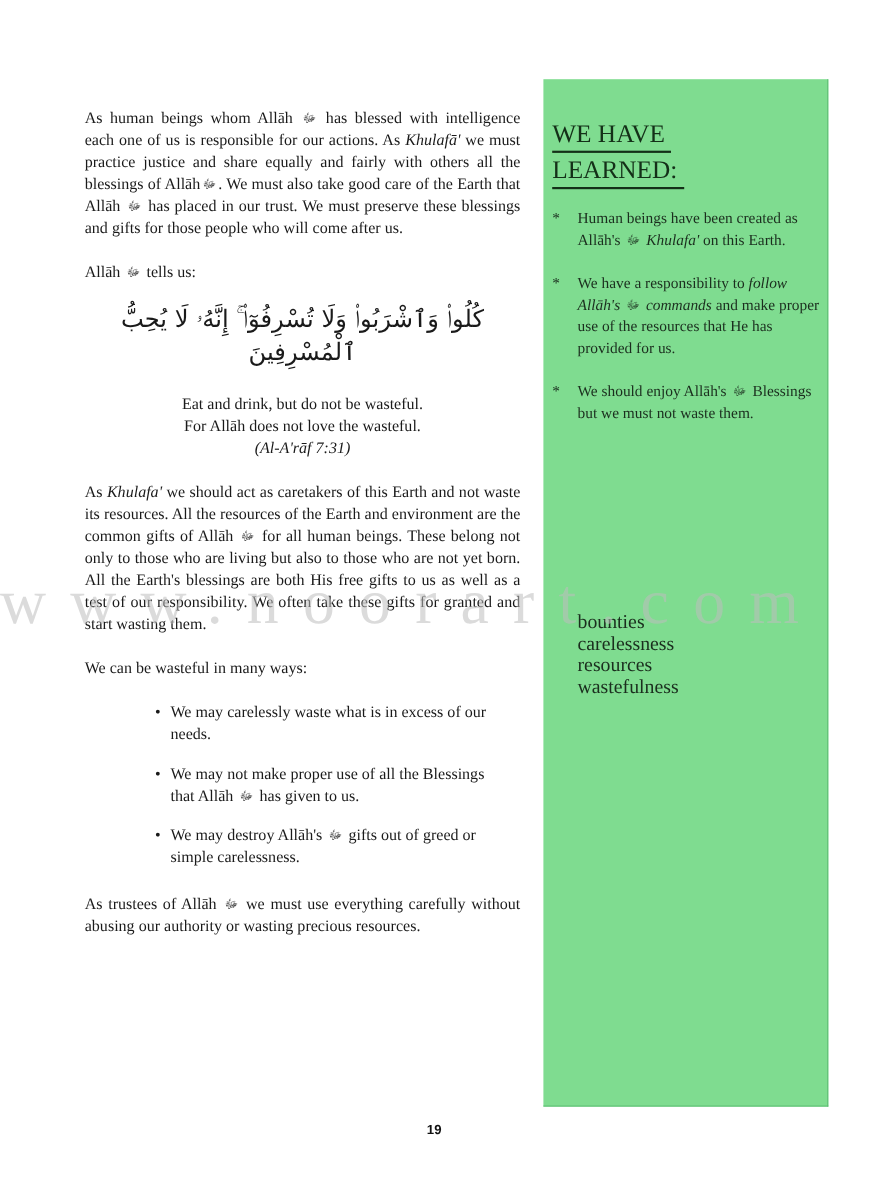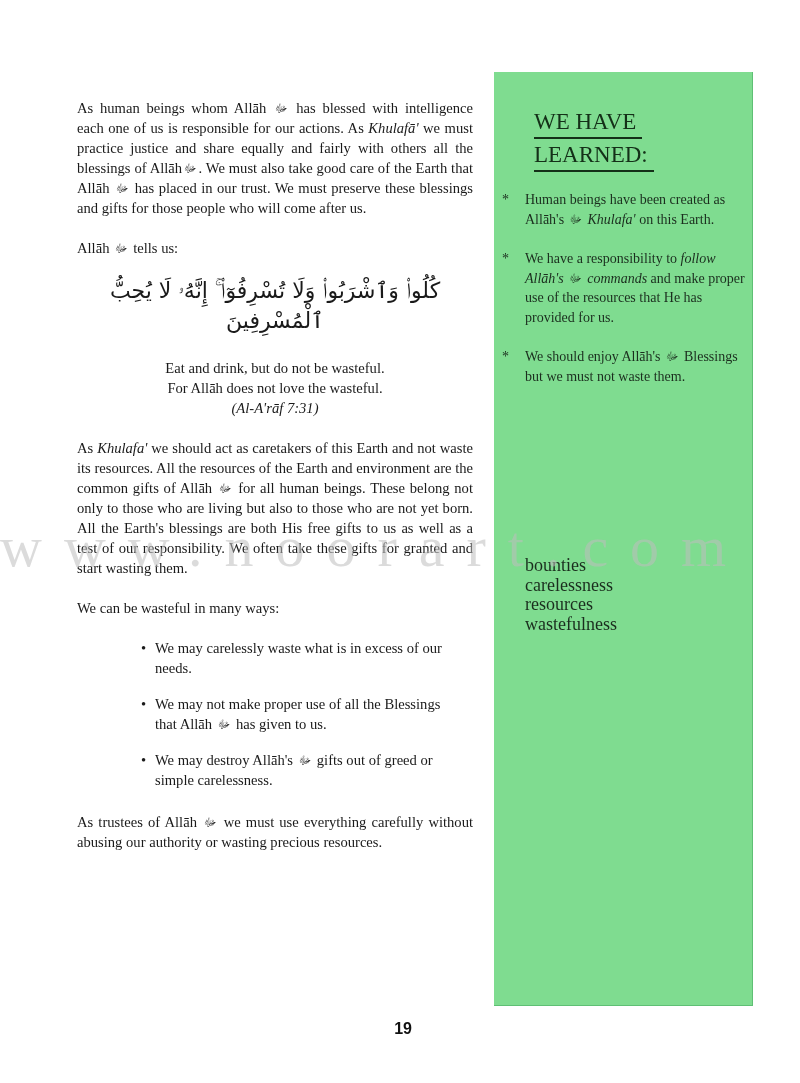--- a/index.html
+++ b/index.html
@@ -76,21 +76,20 @@
       border-right: 1px solid #5fbf74;
       border-bottom: 1px solid #5fbf74;
     }
     .panel-heading {
       position: absolute;
       left: 8px;
       font-size: 23px;
       line-height: 31px;
       color: #143018;
       font-family: "Liberation Serif", serif;
-      margin-left: 32px;
     }
     .panel-heading span {
       display: inline-block;
       border-bottom: 2px solid #143018;
       padding-right: 6px;
     }
     .panel-list {
       position: absolute;
       left: 8px;
       width: 245px;
@@ -115,24 +114,24 @@
       top: 484px;
       font-size: 18px;
       line-height: 19.5px;
       color: #1b2e1e;
     }
     .page-number {
       position: absolute;
       left: 388px;
       top: 1020px;
       width: 24px;
-      text-align: right;
+      text-align: left;
       font-family: "Liberation Sans", sans-serif;
       font-weight: bold;
-      font-size: 16px;
+      font-size: 12px;
       color: #111;
     }
     .watermark {
       position: absolute;
       left: 0;
       top: 517px;
       width: 657px;
       text-align: center;
       font-family: "Liberation Serif", serif;
       font-size: 58px;

